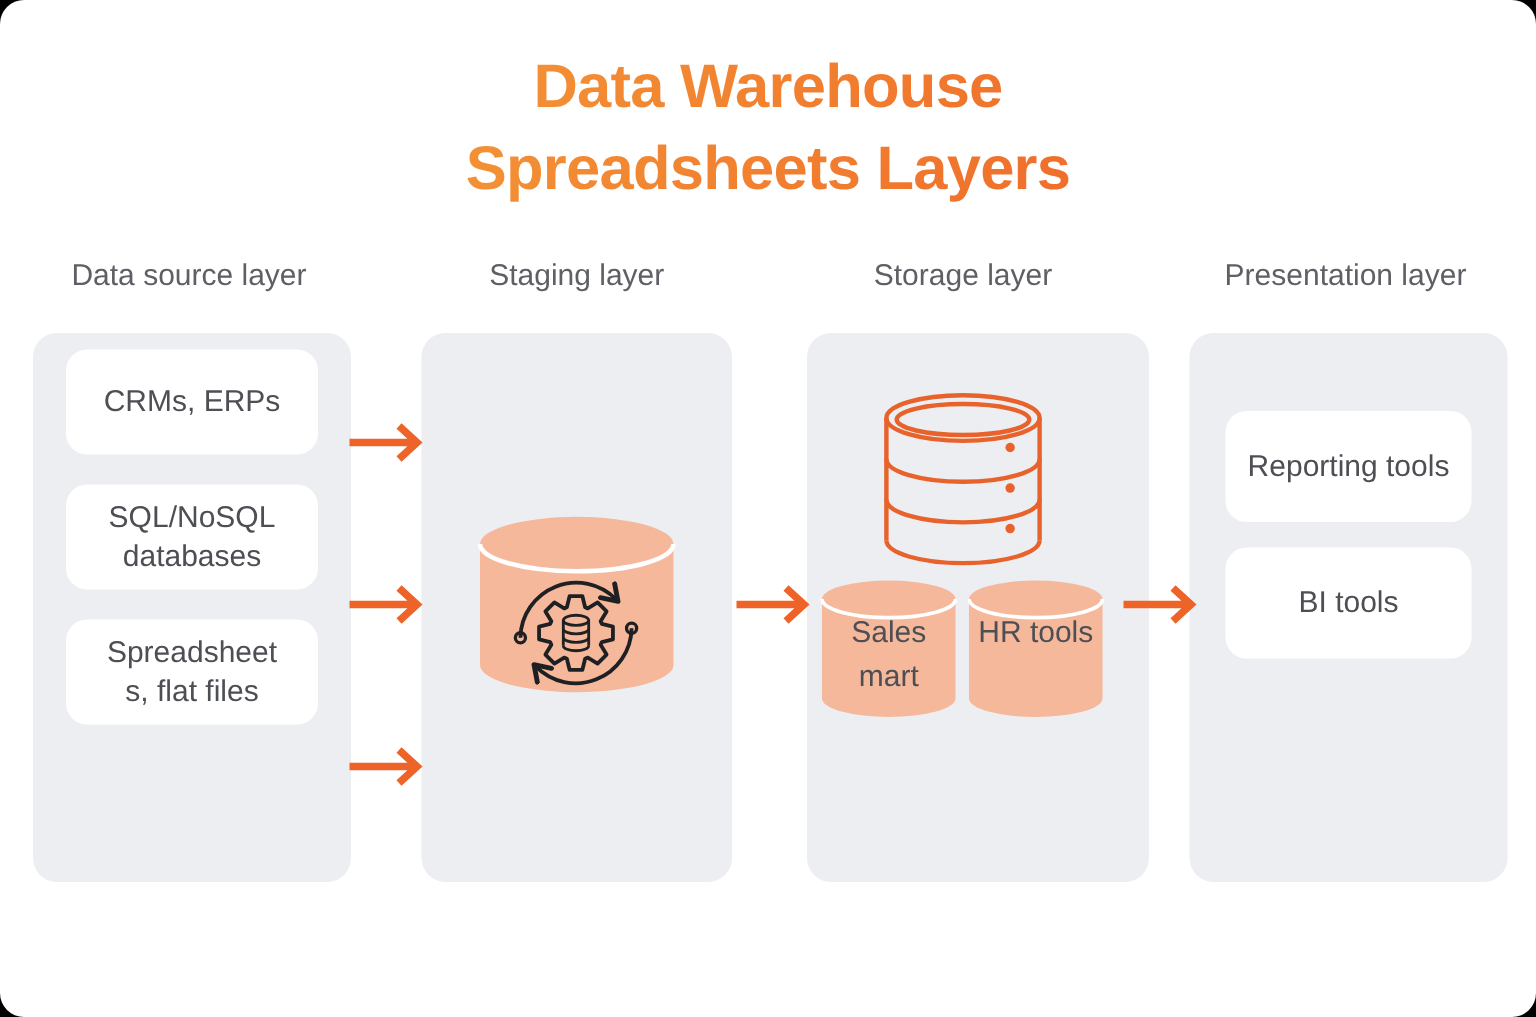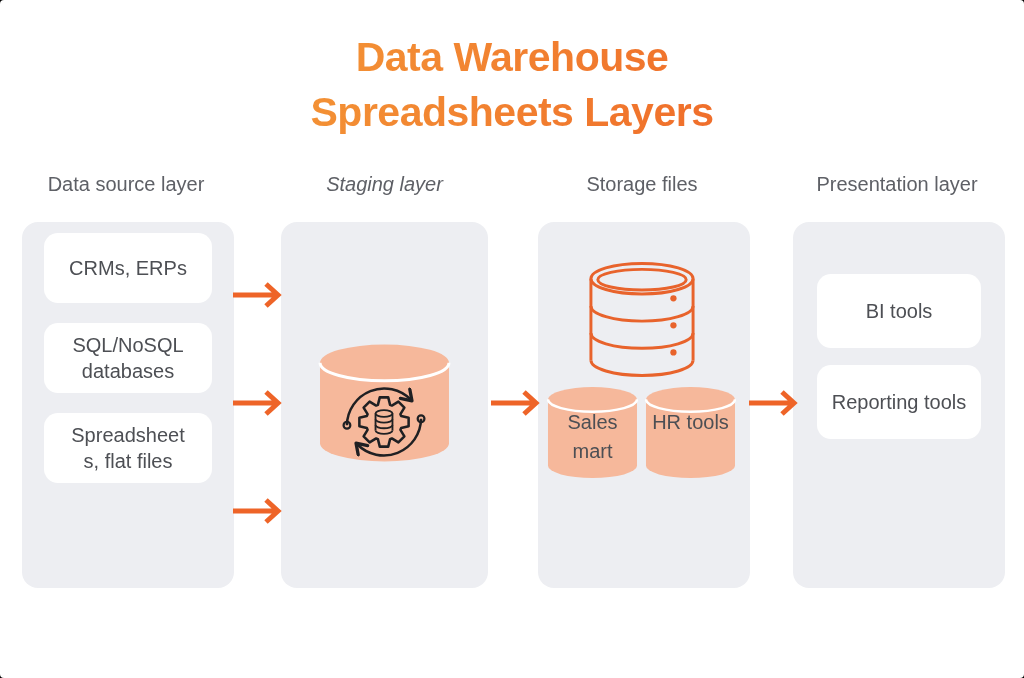--- a/index.html
+++ b/index.html
@@ -1,39 +1,39 @@
 <!DOCTYPE html>
 <html style="--title-gradient-start: #F5A43A; --title-gradient-end: #EE5D26; --arrow-orange: #EE6428; --column-background: #EDEEF2; --card-background: #FFFFFF; --cylinder-fill: #F6B89B; --cylinder-rim-white: #FFFFFF; --database-icon-stroke: #E8632C; --etl-icon-stroke: #1F2023; --label-text: #4D4F54; --header-text: #5E6066;"><head>
 <meta charset="utf-8">
 <style>
   html,body{margin:0;padding:0;background:#000;overflow:hidden;}
   .page{
     position:relative;width:1024px;height:678px;background:#fff;
-    border-radius:4px;overflow:hidden;
+    border-radius:16px;overflow:hidden;
     font-family:"Liberation Sans",sans-serif;
   }
   .title{
     position:absolute;top:30px;left:0;width:1024px;margin:0;
     text-align:center;font-size:41px;line-height:55px;font-weight:700;
     letter-spacing:-0.5px;
     background:linear-gradient(110deg,var(--title-gradient-start) 10%,var(--title-gradient-end) 90%);
     -webkit-background-clip:text;background-clip:text;
     color:transparent;-webkit-text-fill-color:transparent;
   }
   .title span{display:block;}
   .col-header{
     position:absolute;top:170px;height:28px;line-height:28px;
     text-align:center;font-size:20px;font-weight:500;color:var(--header-text);
   }
   .column{
     position:absolute;top:222px;height:366px;width:212px;
     background:var(--column-background);border-radius:16px;
   }
-  .x1{left:22px;}  .x2{left:281px;width:207px;}  .x3{left:538px;}  .x4{left:793px;}
-  .hx1{left:-8px;width:268px;} .hx2{left:251px;width:267px;font-style:italic;} .hx3{left:508px;width:268px;} .hx4{left:763px;width:268px;}
+  .x1{left:22px;}  .x2{left:281px;width:207px;}  .x3{left:538px;padding-left:16px;}  .x4{left:793px;}
+  .hx1{left:-8px;width:268px;} .hx2{left:251px;width:267px;} .hx3{left:508px;width:268px;} .hx4{left:763px;width:268px;}
   .col-header{position:absolute;}
   .cards{
     position:absolute;left:0;top:0;width:100%;
     display:flex;flex-direction:column;align-items:center;
   }
   .cards.src{padding-top:11px;gap:20px;}
   .cards.pres{padding-top:52px;gap:17px;}
   .card{
     width:168px;min-height:70px;box-sizing:border-box;background:var(--card-background);
     border-radius:14px;display:flex;align-items:center;justify-content:center;
@@ -65,21 +65,21 @@
 
 <div class="page">
 
   <h1 class="title">
     <span>Data Warehouse</span>
     <span>Spreadsheets Layers</span>
   </h1>
 
   <div class="col-header hx1">Data source layer</div>
   <div class="col-header hx2">Staging layer</div>
-  <div class="col-header hx3">Storage files</div>
+  <div class="col-header hx3">Storage layer</div>
   <div class="col-header hx4">Presentation layer</div>
 
   <div class="column x1">
     <div class="cards src">
       <div class="card">CRMs, ERPs</div>
       <div class="card">SQL/NoSQL databases</div>
       <div class="card">Spreadsheets, flat files</div>
     </div>
   </div>
 
@@ -134,22 +134,22 @@
           <path d="M1,13 A45,12.5 0 0 1 91,13 L91,80 A45,12.5 0 0 1 1,80 Z" style="fill:var(--cylinder-fill);"></path>
           <path d="M1,13 A45,12.5 0 0 0 91,13" style="fill:none;stroke:var(--cylinder-rim-white);stroke-width:2.5;"></path>
         </svg>
         <div class="mart-label">HR tools</div>
       </div>
     </div>
   </div>
 
   <div class="column x4">
     <div class="cards pres">
+      <div class="card">Reporting tools</div>
       <div class="card">BI tools</div>
-      <div class="card">Reporting tools</div>
     </div>
   </div>
 
   <svg class="arrow a1" viewBox="0 0 54 28">
       <path d="M3,14 H47 M36,3 L48,14 L36,25"></path>
     </svg>
   <svg class="arrow a2" viewBox="0 0 54 28">
       <path d="M3,14 H47 M36,3 L48,14 L36,25"></path>
     </svg>
   <svg class="arrow a3" viewBox="0 0 54 28">

